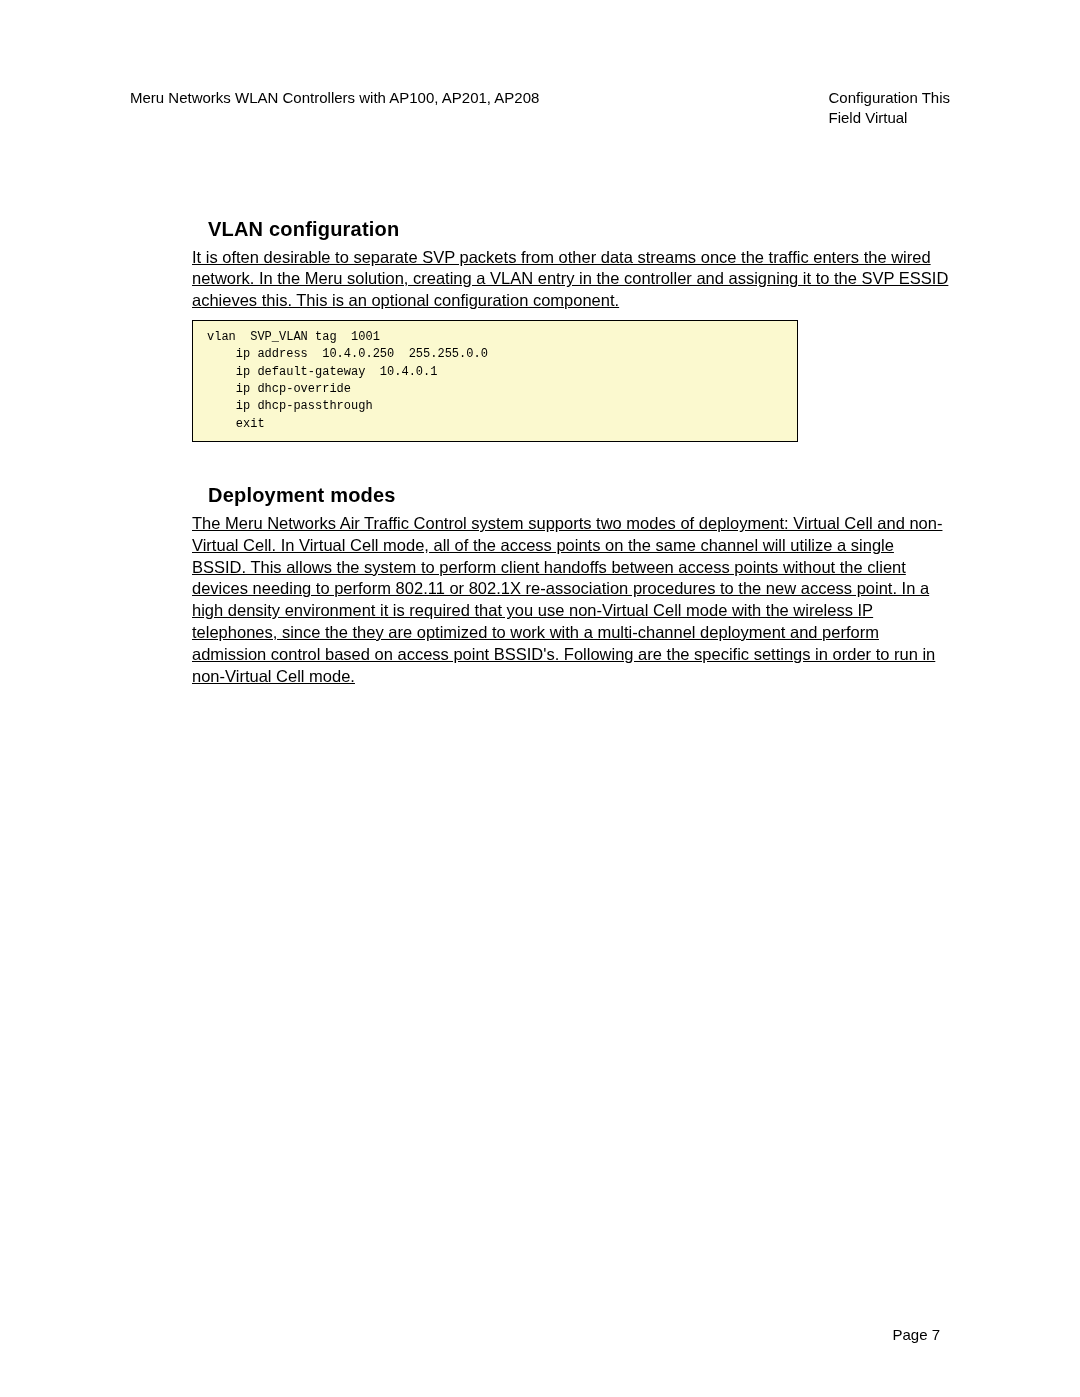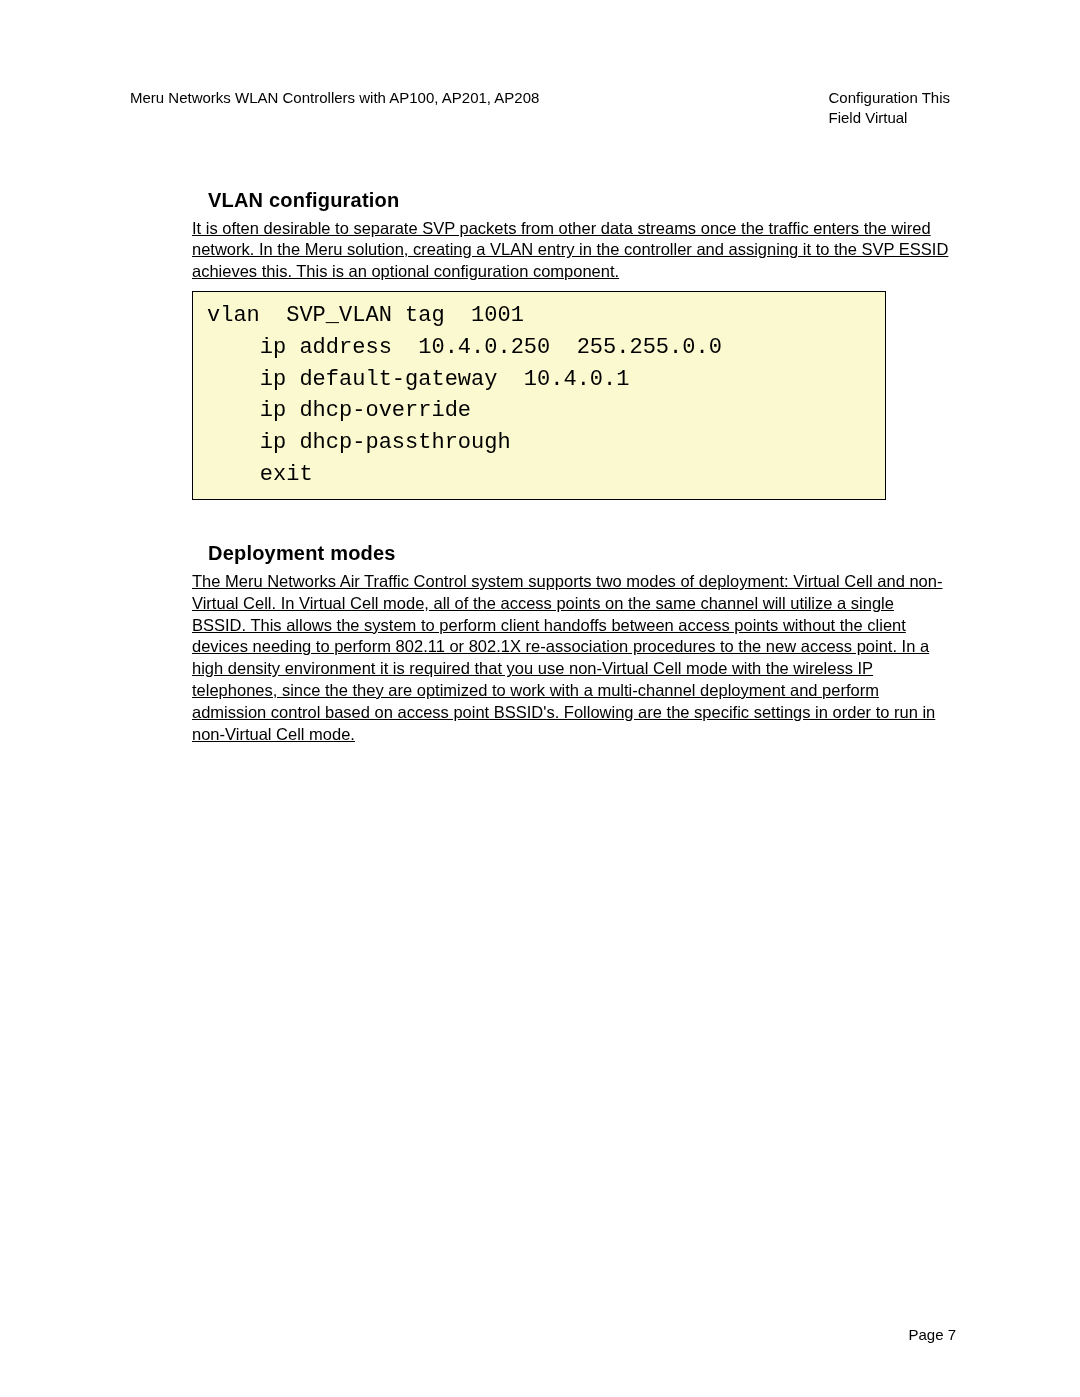--- a/index.html
+++ b/index.html
@@ -17,21 +17,21 @@
     height: 1397px;
     box-sizing: border-box;
     padding: 88px 130px 60px 130px;
   }
   .header {
     display: flex;
     justify-content: flex-start;
     align-items: flex-start;
     font-size: 15px;
     line-height: 1.35;
-    margin-bottom: 60px;
+    margin-bottom: 89px;
   }
   .header .left {
     flex: 1;
   }
   .header .right {
     text-align: left;
     white-space: nowrap;
   }
   .content {
     padding-left: 62px;
@@ -46,38 +46,38 @@
   }
   p {
     font-size: 16.5px;
     line-height: 1.32;
     margin: 0 0 6px 0;
     font-family: "Helvetica Neue", Helvetica, Arial, sans-serif;
     text-decoration: underline;
   }
   .code-block {
     margin: 8px 0 0 0;
-    width: 694px;
+    width: 606px;
     background: #fbf9cf;
     border: 1px solid #000000;
     padding: 8px 10px 8px 14px;
     font-family: "Courier New", Courier, monospace;
-    font-size: 22px;
+    font-size: 12px;
     line-height: 1.45;
     white-space: pre;
     box-sizing: border-box;
     color: #000;
   }
   .section-gap {
     height: 42px;
   }
   .footer {
     position: absolute;
     bottom: 54px;
-    right: 124px;
+    right: 140px;
     font-size: 15px;
   }
 </style>
 </head>
 <body>
 
 <div class="page">
 
   <div class="header">
     <div class="left">Meru Networks WLAN Controllers with AP100, AP201, AP208</div>

